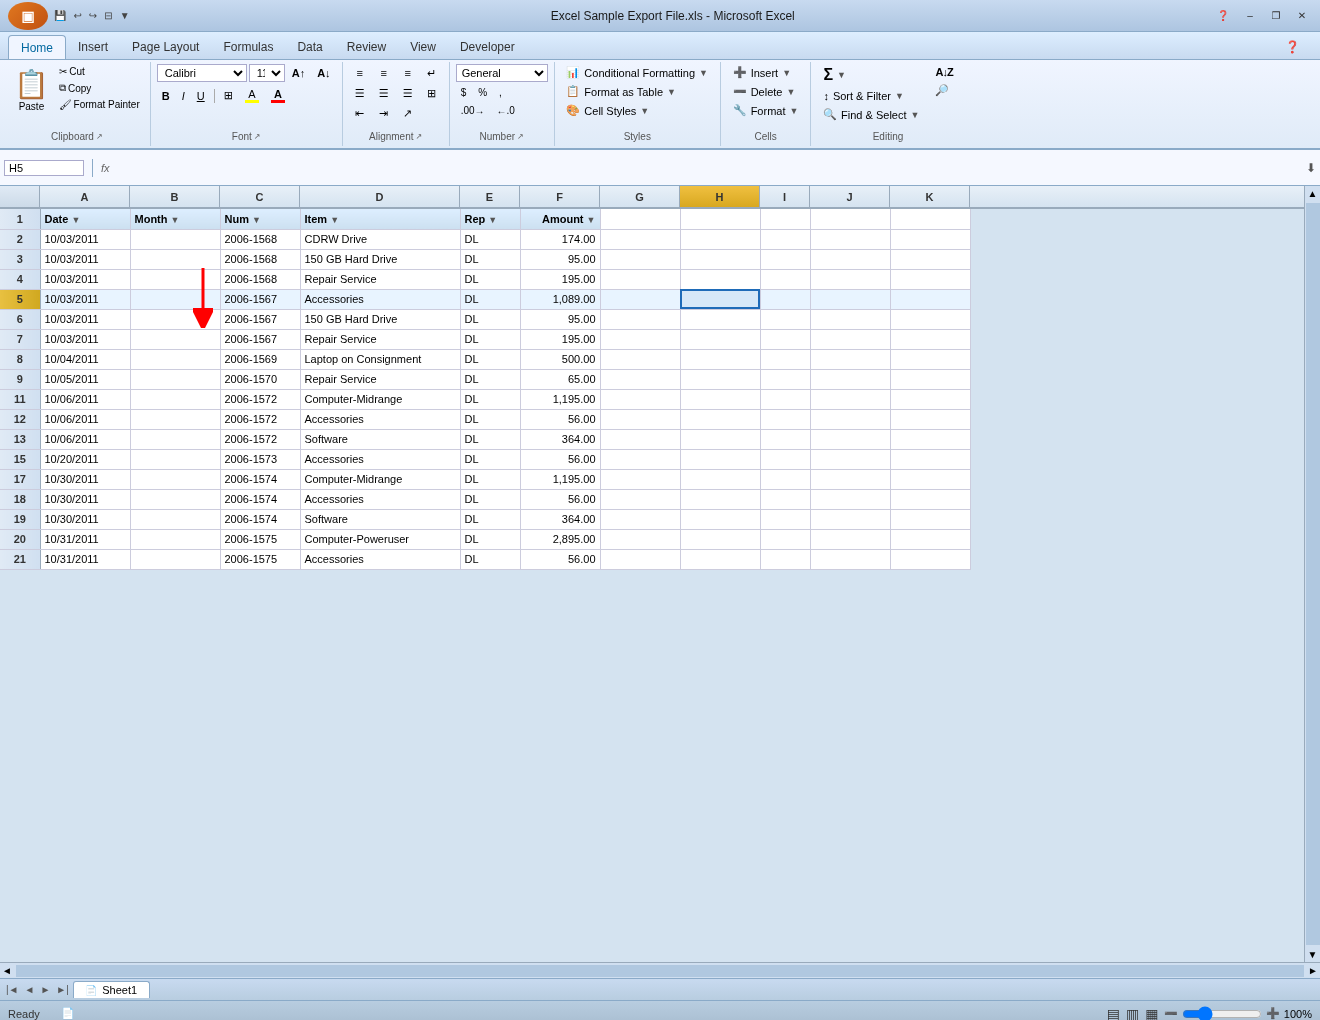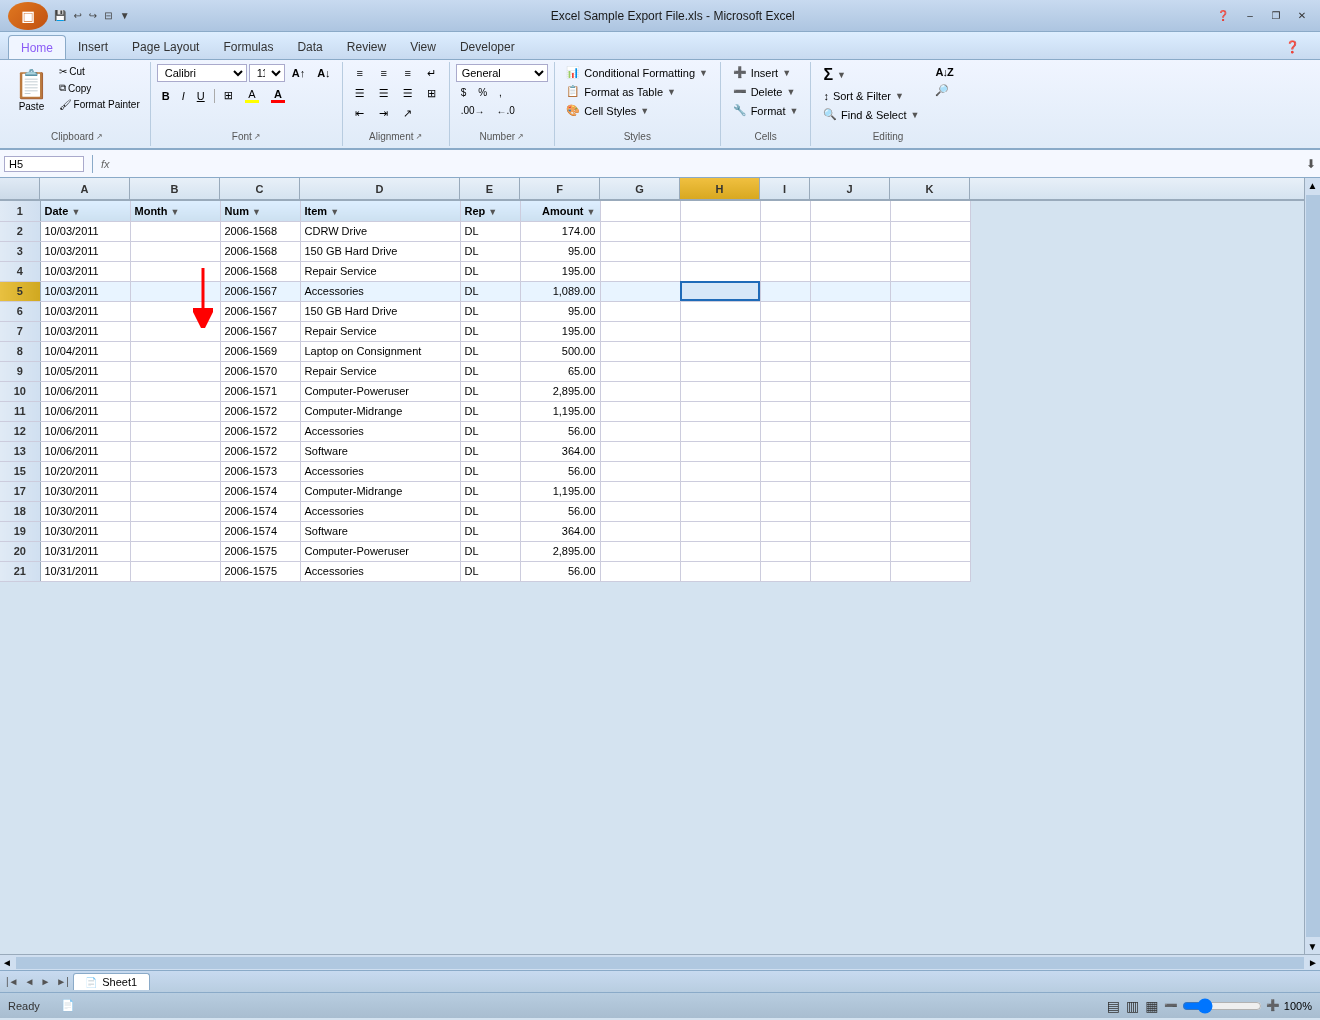--- a/index.html
+++ b/index.html
@@ -39,21 +39,21 @@
       cursor: pointer;
       border-radius: 4px 4px 0 0;
       height: 24px;
       display: flex;
       align-items: center;
     }
     .ribbon-tab.active {
       background: #f0f5ff;
       border: 1px solid #8aaac8;
       border-bottom: none;
-      color: #8b5cf6;
+      color: #0369a1;
     }
     .ribbon-tab-help { margin-left: auto; }
 
     
     .ribbon {
       background: linear-gradient(to bottom, #f0f5ff, #e0ebf8);
       border-bottom: 2px solid #8aaac8;
       display: flex;
       align-items: stretch;
       padding: 2px 4px;
@@ -114,21 +114,21 @@
     .style-btn { font-size: 11px; padding: 2px 6px; cursor: pointer; border-radius: 2px; white-space: nowrap; display: flex; align-items: center; gap: 4px; }
     .cell-btn { font-size: 11px; padding: 2px 6px; cursor: pointer; border-radius: 2px; white-space: nowrap; display: flex; align-items: center; gap: 4px; }
     .edit-btn { font-size: 11px; padding: 2px 6px; cursor: pointer; border-radius: 2px; white-space: nowrap; display: flex; align-items: center; gap: 4px; }
 
     
     .formula-bar {
       background: #f5f8ff;
       border-bottom: 1px solid #8aaac8;
       display: flex;
       align-items: center;
-      height: 28px;
+      height: 36px;
       padding: 0 4px;
       gap: 4px;
     }
     .name-box { width: 80px; border: 1px solid #aac; font-size: 11px; padding: 1px 4px; background: white; }
     .formula-bar-divider { width: 1px; height: 18px; background: #8aaac8; margin: 0 4px; }
     .fx-label { font-size: 11px; color: #666; font-style: italic; }
     .formula-input { flex: 1; border: none; background: transparent; font-size: 11px; outline: none; }
     .expand-btn { font-size: 12px; cursor: pointer; color: #555; }
 
     
@@ -673,34 +673,20 @@
                 <td class="cell">Repair Service</td>
                 <td class="cell">DL</td>
                 <td class="cell amount">65.00</td>
                 <td class="cell"></td>
                 <td class="cell"></td>
                 <td class="cell"></td>
                 <td class="cell"></td>
                 <td class="cell"></td>
               </tr>
               <tr>
-                <td class="row-header">10</td>
-                <td class="cell">10/06/2011</td>
-                <td class="cell"></td>
-                <td class="cell">2006-1571</td>
-                <td class="cell">Computer-Poweruser</td>
-                <td class="cell">DL</td>
-                <td class="cell amount">2,895.00</td>
-                <td class="cell"></td>
-                <td class="cell"></td>
-                <td class="cell"></td>
-                <td class="cell"></td>
-                <td class="cell"></td>
-              </tr>
-              <tr>
                 <td class="row-header">11</td>
                 <td class="cell">10/06/2011</td>
                 <td class="cell"></td>
                 <td class="cell">2006-1572</td>
                 <td class="cell">Computer-Midrange</td>
                 <td class="cell">DL</td>
                 <td class="cell amount">1,195.00</td>
                 <td class="cell"></td>
                 <td class="cell"></td>
                 <td class="cell"></td>

